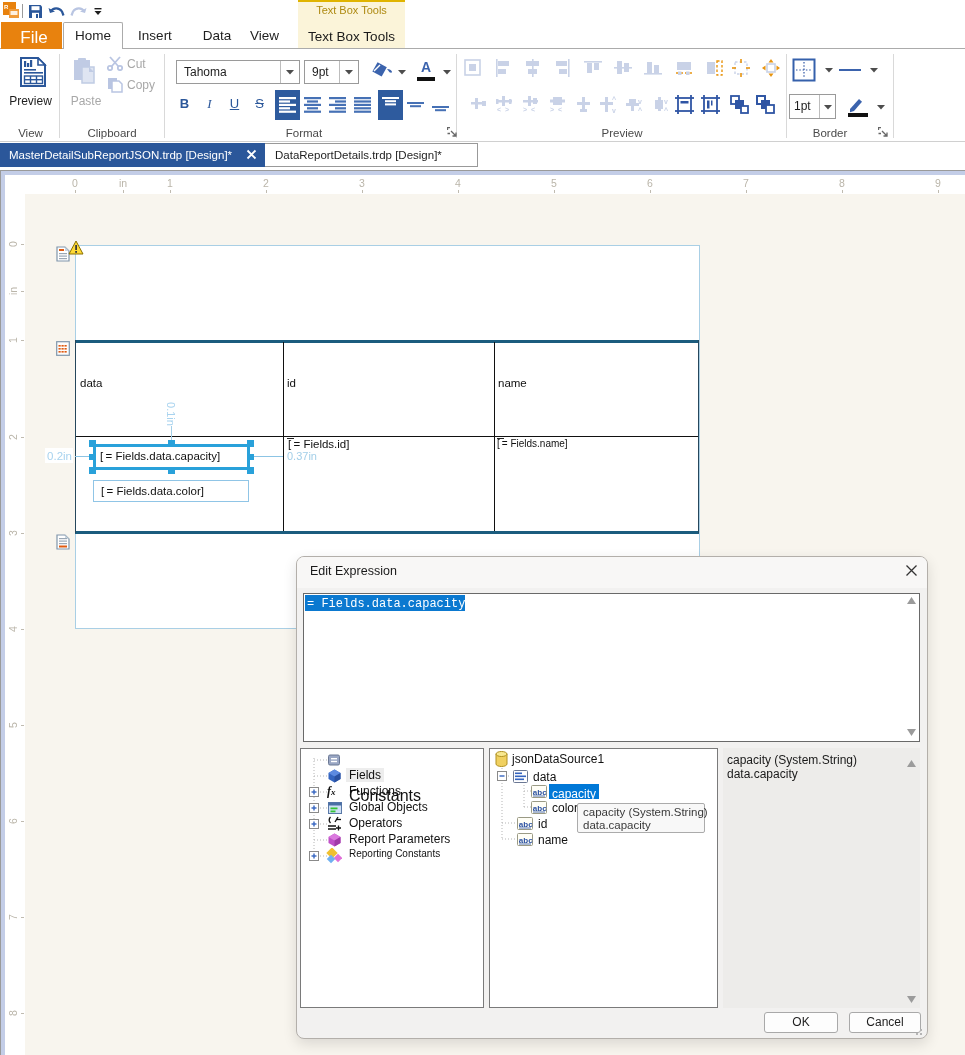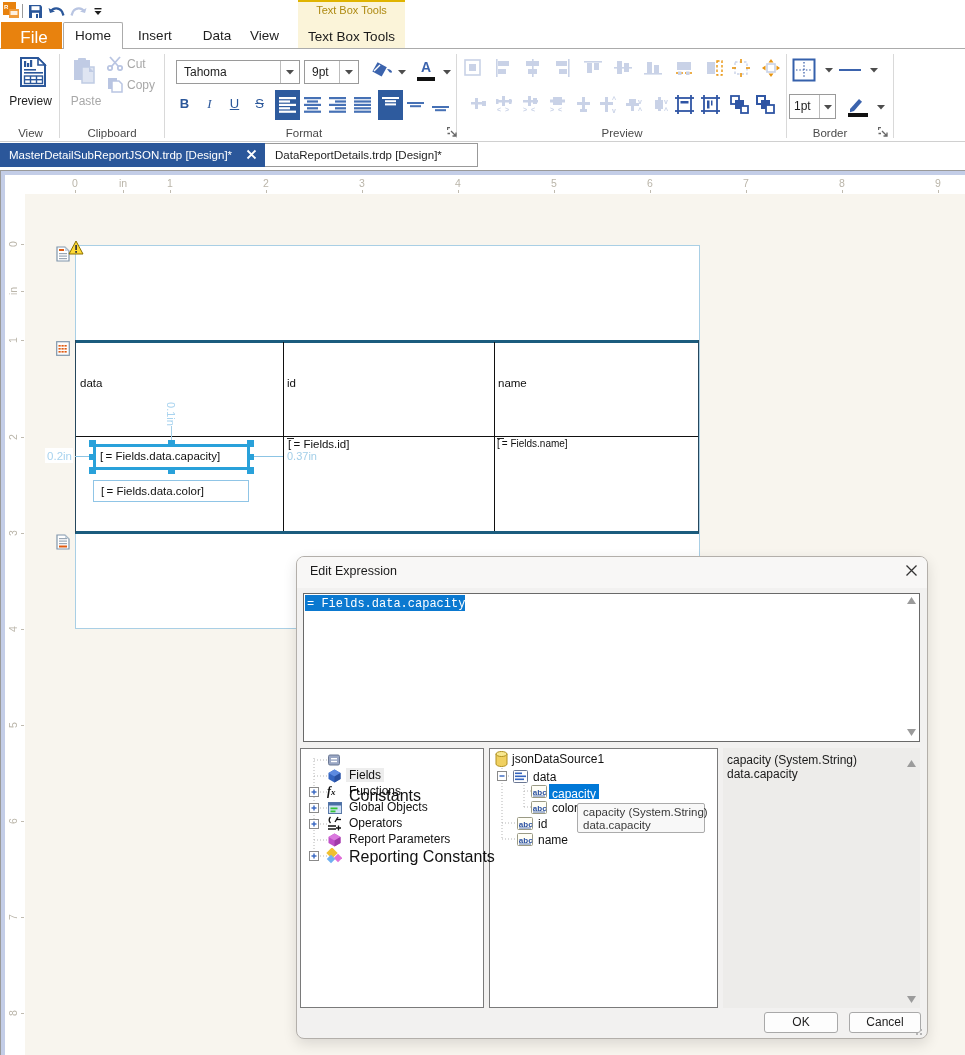--- a/index.html
+++ b/index.html
@@ -611,21 +611,21 @@
     <path d="M6.5 0.5 L12.5 4 V10 L6.5 13.5 L0.5 10 V4 Z" fill="#c050c8"></path>
     <path d="M6.5 0.5 L12.5 4 L6.5 7.5 L0.5 4 Z" fill="#da7ade"></path>
     <path d="M6.5 7.5 L12.5 4 V10 L6.5 13.5 Z" fill="#a03aa8"></path>
   </svg>
 <div class="lbl" style="left:346px;top:832px;font-size:12px;color:#111;padding:0 3px;">Report Parameters</div>
 <svg class="abs" style="left:326px;top:848px" width="16" height="16" viewBox="0 0 16 16">
     <rect x="2" y="1" width="8" height="8" transform="rotate(45 6 5)" fill="#f0c030"></rect>
     <rect x="9" y="7" width="6" height="6" transform="rotate(45 12 10)" fill="#e070d8"></rect>
     <rect x="2" y="8" width="6" height="6" transform="rotate(45 5 11)" fill="#70b0f0"></rect>
   </svg>
-<div class="lbl" style="left:346px;top:848px;font-size:16px;color:#111;padding:0 3px;">Reporting Constants</div>
+<div class="lbl" style="left:346px;top:848px;font-size:10px;color:#111;padding:0 3px;">Reporting Constants</div>
 <svg class="abs" style="left:494px;top:752px" width="120" height="95" viewBox="0 0 120 95">
 <line x1="8" y1="16" x2="8" y2="87" stroke="#b5b5b5" stroke-width="1" stroke-dasharray="1 2"></line>
 <line x1="8" y1="24" x2="17" y2="24" stroke="#b5b5b5" stroke-width="1" stroke-dasharray="1 2"></line>
 <line x1="30" y1="30" x2="30" y2="55" stroke="#b5b5b5" stroke-width="1" stroke-dasharray="1 2"></line>
 <line x1="30" y1="39" x2="38" y2="39" stroke="#b5b5b5" stroke-width="1" stroke-dasharray="1 2"></line>
 <line x1="30" y1="55" x2="38" y2="55" stroke="#b5b5b5" stroke-width="1" stroke-dasharray="1 2"></line>
 <line x1="8" y1="71" x2="24" y2="71" stroke="#b5b5b5" stroke-width="1" stroke-dasharray="1 2"></line>
 <line x1="8" y1="87" x2="24" y2="87" stroke="#b5b5b5" stroke-width="1" stroke-dasharray="1 2"></line>
 <rect x="3.5" y="19.5" width="9" height="9" fill="#fff" stroke="#8a8a8a" stroke-width="1"></rect>
 <line x1="5.5" y1="24" x2="10.5" y2="24" stroke="#3565c0" stroke-width="1.4"></line>

